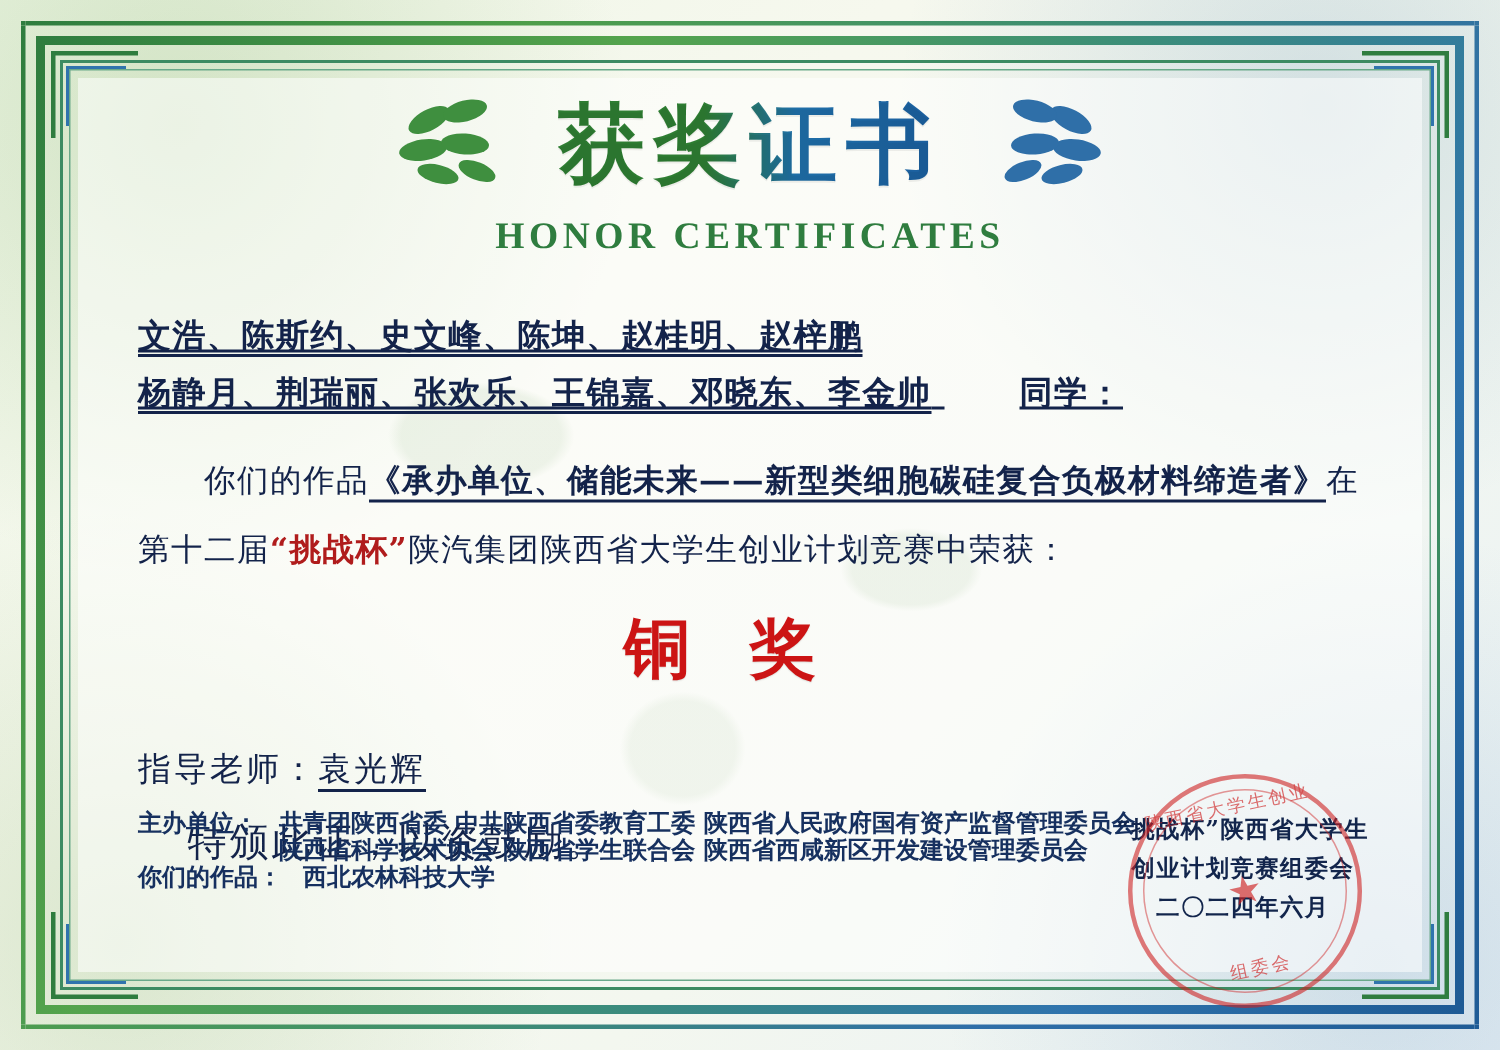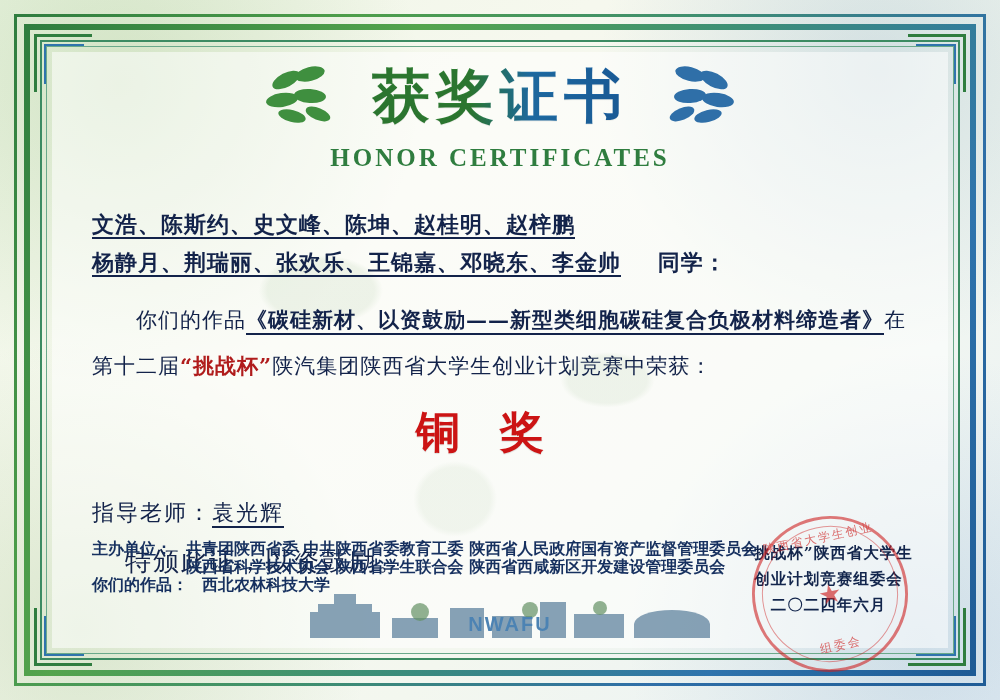--- a/index.html
+++ b/index.html
@@ -80,23 +80,23 @@
     font-size:25px;letter-spacing:3px;font-weight:bold;color:#2f7d3f;
   }
   .leaf{flex:0 0 auto;}
 
   
   .body-text{
     position:absolute;left:92px;right:92px;top:205px;
     color:#15264a;
     font-family:"DejaVu Serif", serif;
   }
-  .names{font-size:22px;line-height:38px;font-weight:bold;letter-spacing:1px;color:#13234a;}
+  .names{font-size:22px;line-height:38px;font-weight:bold;letter-spacing:1px;color:#13234a;text-decoration:underline;}
   .names .u{ text-decoration:underline; text-underline-offset:5px;}
-  .names .classmate{margin-left:28px;font-weight:bold;}
+  .names .classmate{margin-left:50px;font-weight:bold;}
   .para{
     margin-top:16px;font-size:21px;line-height:46px;letter-spacing:1px;
     text-indent:44px;color:#13234a;
   }
   .para .work{font-weight:bold;text-decoration:underline;text-underline-offset:6px;}
   .para .cupname{color:#b01c1c;font-weight:bold;}
   .prize{
     text-align:center;margin-top:14px;
     font-size:44px;font-weight:bold;color:#cc1414;letter-spacing:40px;
     font-family:"DejaVu Serif", serif;
@@ -223,21 +223,21 @@
     <div class="names">
       <span class="u">文浩、陈斯约、史文峰、陈坤、赵桂明、赵梓鹏</span>
     </div>
 
     <div class="names">
       <span class="u">杨静月、荆瑞丽、张欢乐、王锦嘉、邓晓东、李金帅</span>
       <span class="classmate">同学：</span>
     </div>
 
     <div class="para">
-      <span>你们的作品</span><span class="work">《碳硅新材、以资鼓励——新型类细胞碳硅复合负极材料缔造者》</span><span>在第十二届</span><span class="cupname">“挑战杯”</span><span>陕汽集团陕西省大学生创业计划竞赛中荣获：</span>
+      <span>你们的作品</span><span class="work">《承办单位、储能未来——新型类细胞碳硅复合负极材料缔造者》</span><span>在第十二届</span><span class="cupname">“挑战杯”</span><span>陕汽集团陕西省大学生创业计划竞赛中荣获：</span>
     </div>
 
     <div class="prize">铜奖</div>
 
     <div class="teacher">
       <span>指导老师：</span><span class="tname">袁光辉</span>
     </div>
 
     <div class="grant">特颁此证，以资鼓励。</div>
   </div>
@@ -263,36 +263,14 @@
     <div>二〇二四年六月</div>
   </div>
 
   <div class="stamp">
     <div class="ring"></div>
     <div class="arc">陕西省大学生创业</div>
     <div class="star">★</div>
     <div class="bot">组委会</div>
   </div>
 
-  <div class="campus">
-    <svg width="420" height="62" viewBox="0 0 420 62">
-      <g fill="#5b7f9c" opacity="0.85">
-        <rect x="10" y="30" width="70" height="26"></rect>
-        <rect x="18" y="22" width="54" height="10"></rect>
-        <rect x="34" y="12" width="22" height="12"></rect>
-        <rect x="92" y="36" width="46" height="20"></rect>
-        <rect x="150" y="26" width="34" height="30"></rect>
-        <rect x="192" y="34" width="40" height="22"></rect>
-        <rect x="240" y="20" width="26" height="36"></rect>
-        <rect x="274" y="32" width="50" height="24"></rect>
-        <ellipse cx="372" cy="42" rx="38" ry="14"></ellipse>
-        <rect x="334" y="42" width="76" height="14"></rect>
-      </g>
-      <g fill="#4a7f4a" opacity="0.7">
-        <circle cx="120" cy="30" r="9"></circle>
-        <circle cx="230" cy="28" r="8"></circle>
-        <circle cx="300" cy="26" r="7"></circle>
-      </g>
-    </svg>
-    <div class="nwafu">NWAFU</div>
-  </div>
 
 </div>
 
 </body></html>

